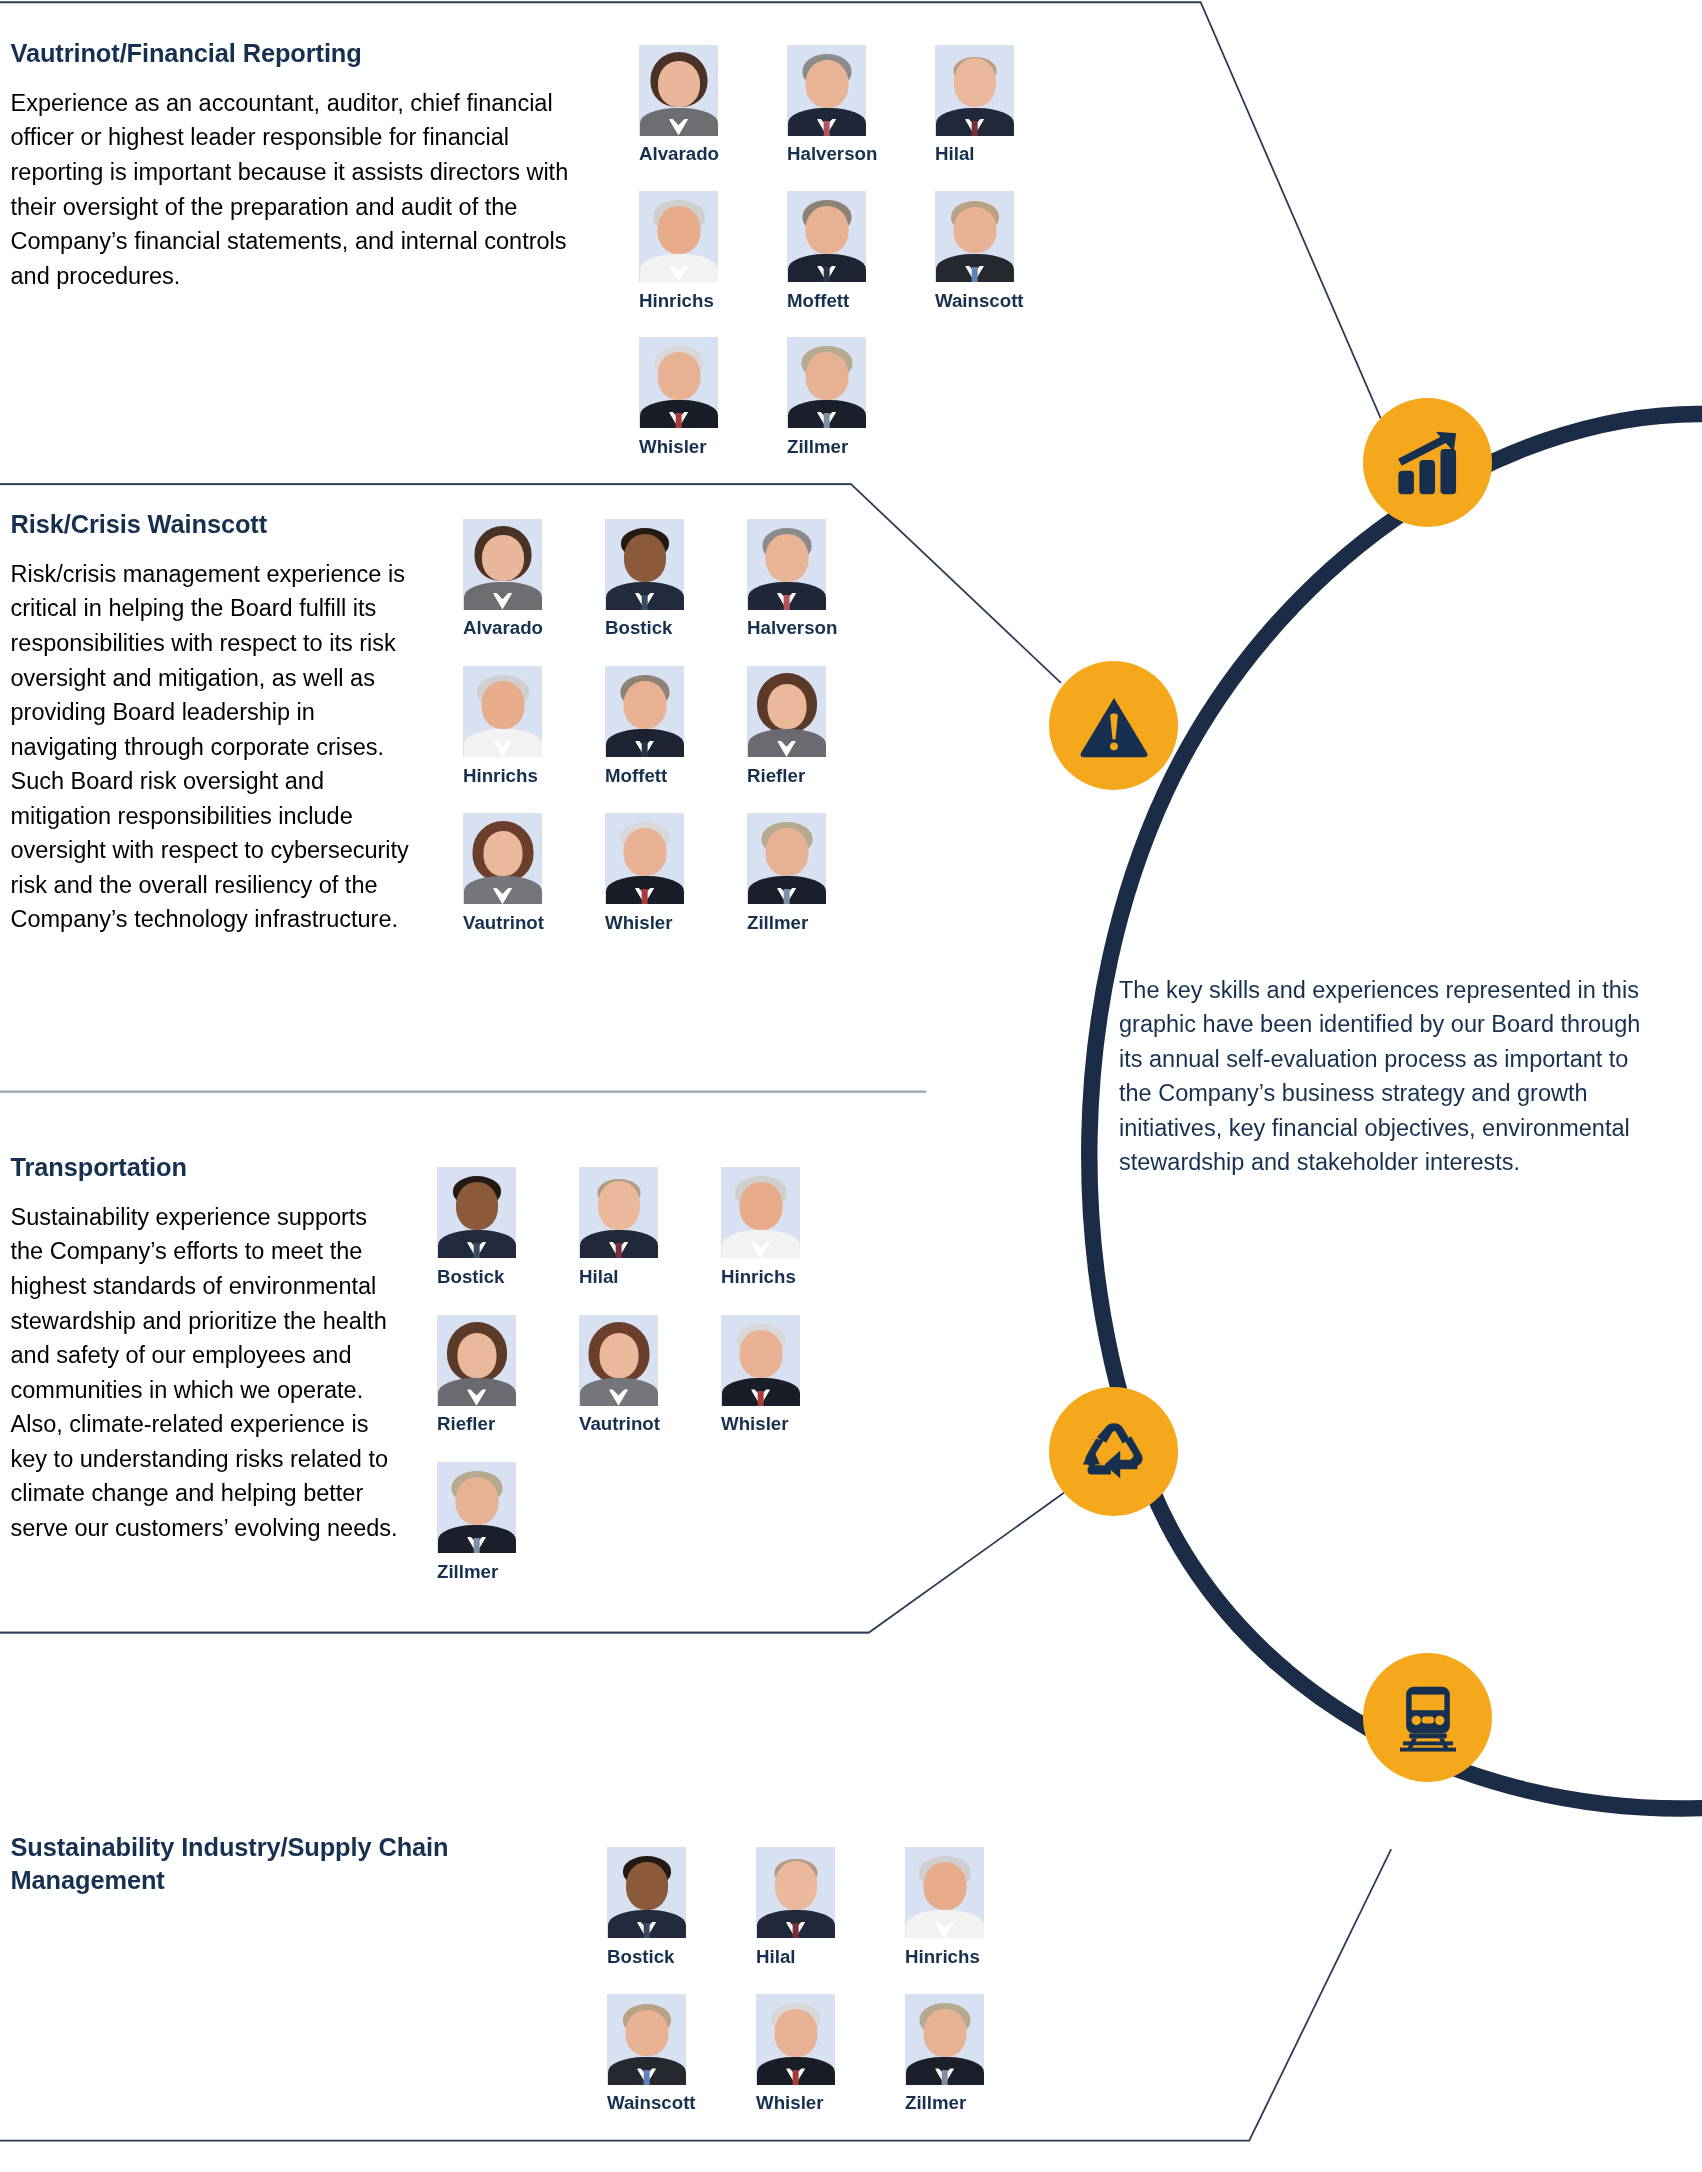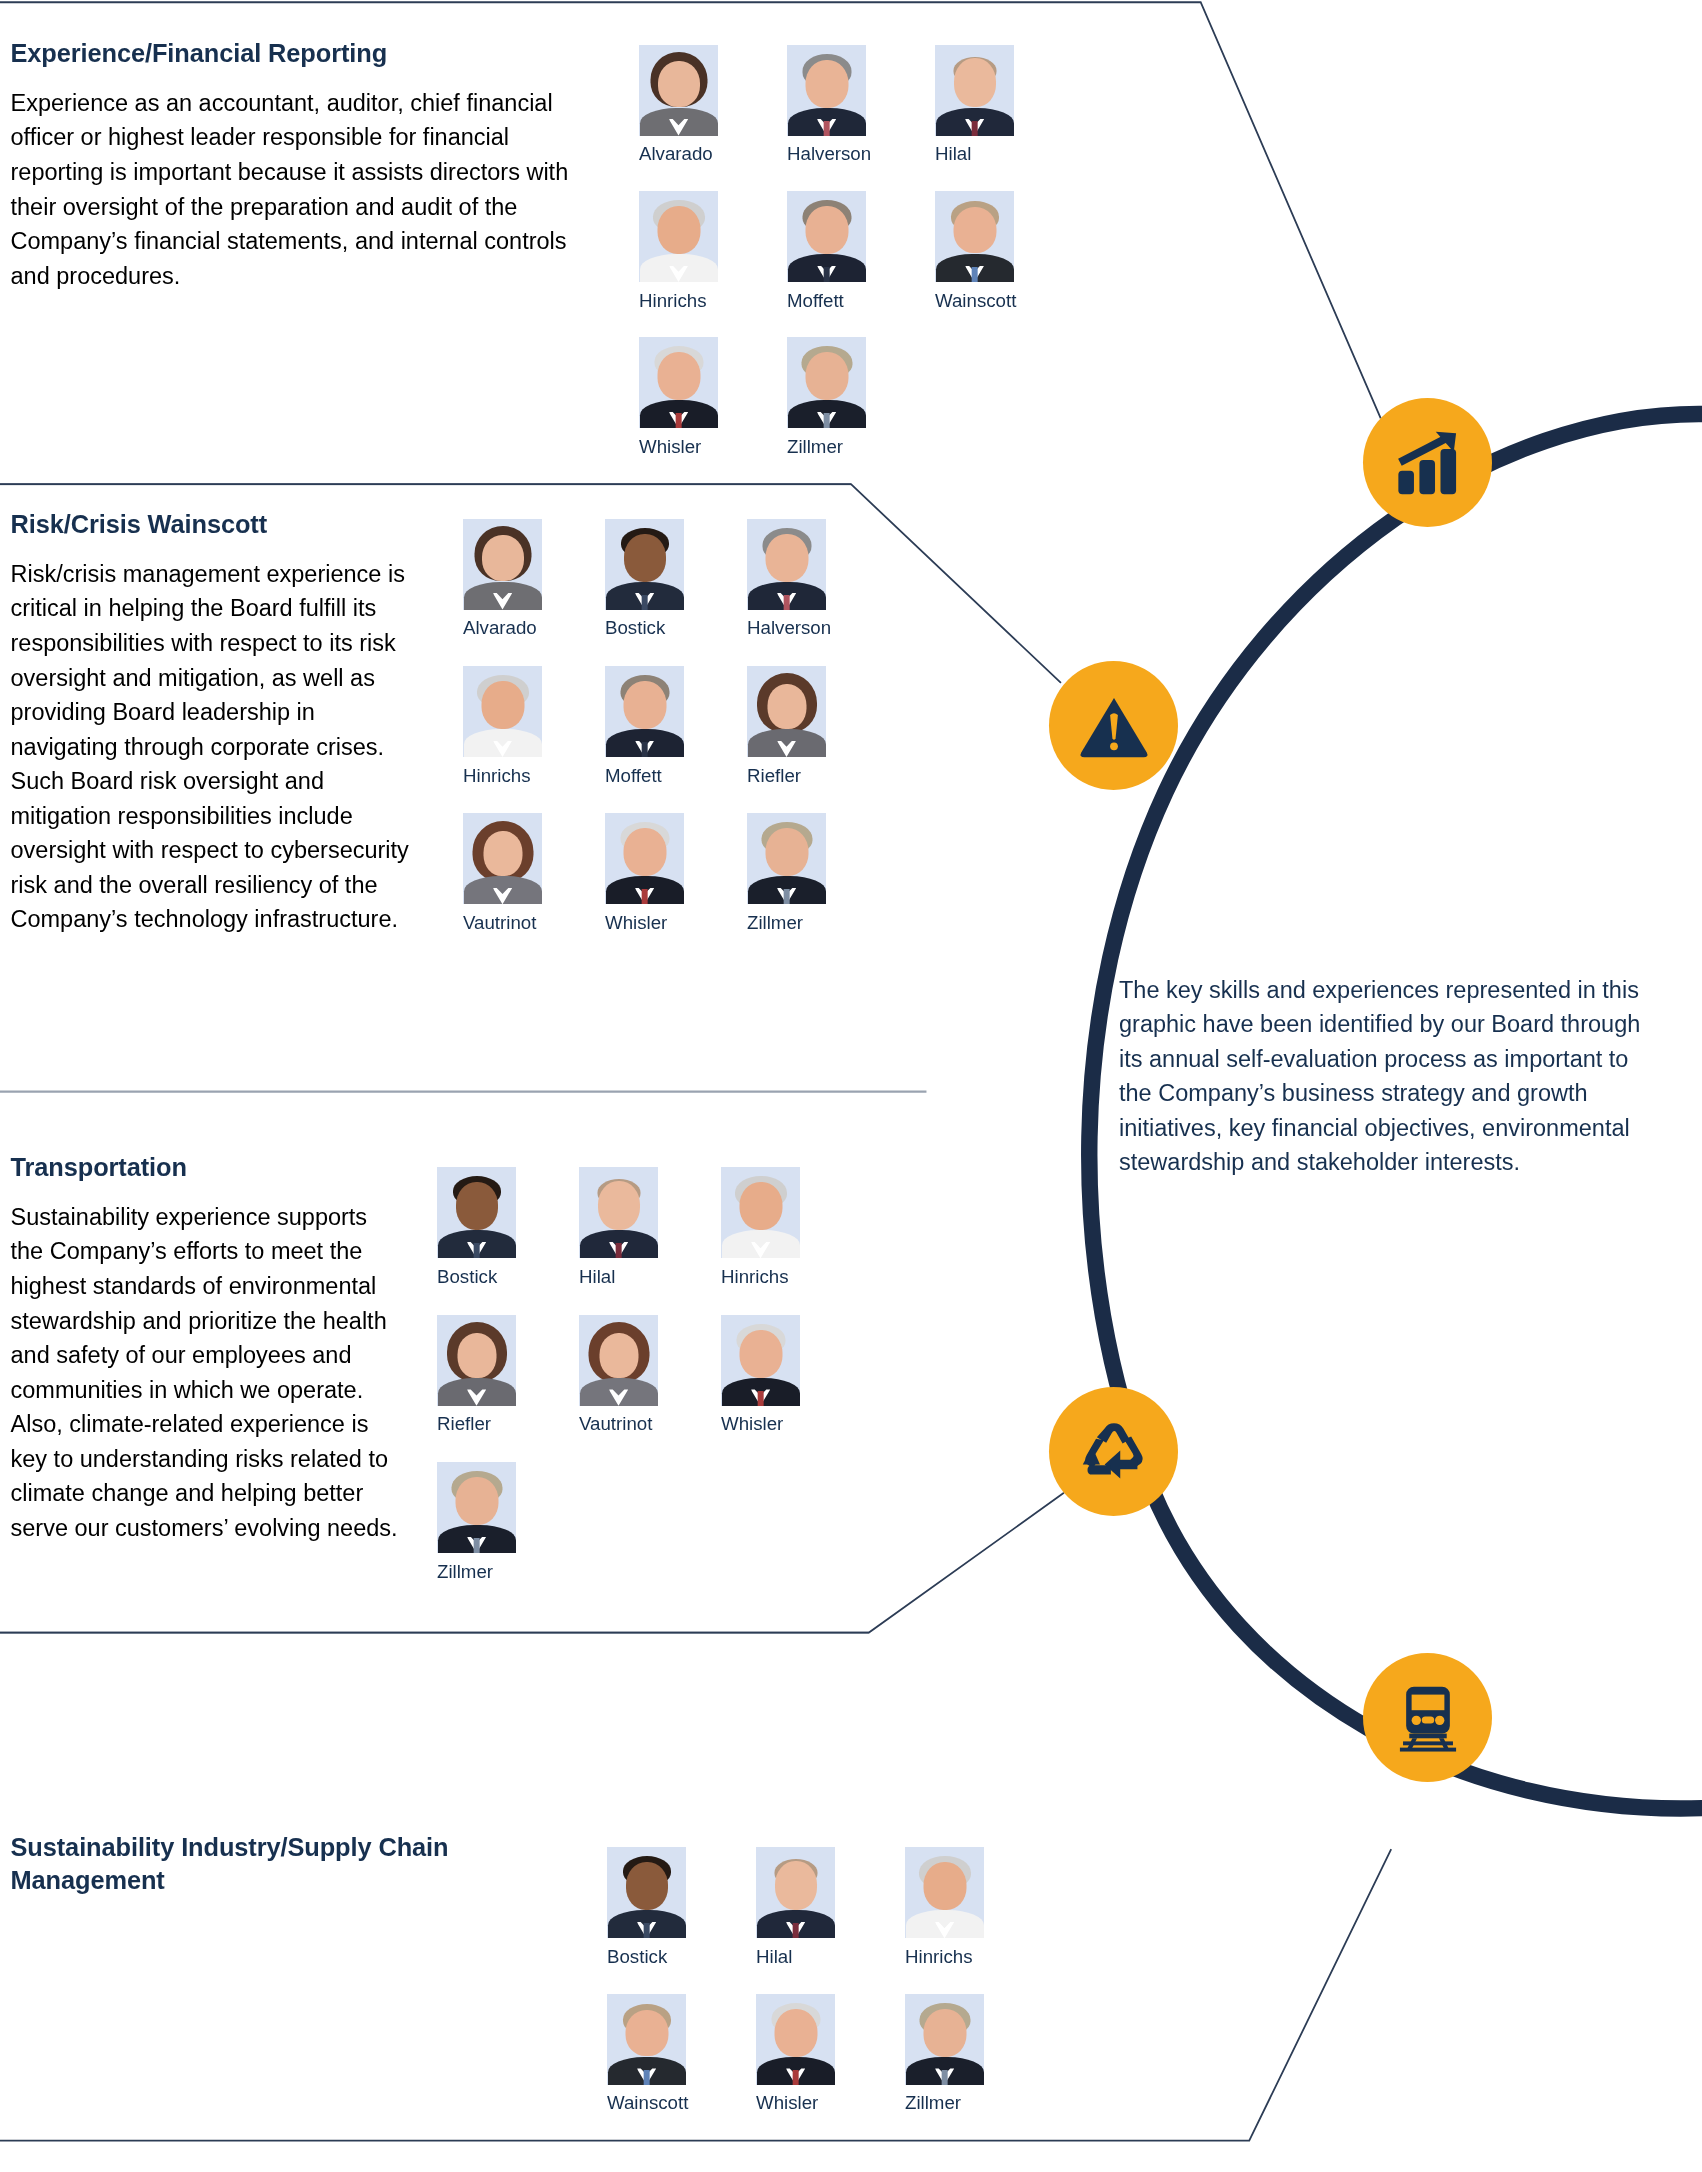--- a/index.html
+++ b/index.html
@@ -55,21 +55,21 @@
   .person { width: 97px; }
   .ph-wrap {
     width: 79px;
     height: 91px;
     background: #d7e1f2;
     overflow: hidden;
     position: relative;
   }
   .ph-name {
     color: #17304f;
-    font-weight: normal;
+    font-weight: bold;
     font-size: 18.7px;
     line-height: 1;
     margin-top: 9.7px;
     white-space: nowrap;
   }
 
   
   .face { position:absolute; left:50%; transform:translateX(-50%); }
   .hair { border-radius: 50% 50% 45% 45%; }
   .head { border-radius: 48% 48% 46% 46%; }
@@ -123,21 +123,21 @@
 
   <path d="M 0 2185 L 1163 2185" fill="none" stroke="#9aa3b0" stroke-width="3"></path>
   <path d="M 0 2185 L 1163 2185 L 1424 1998" fill="none" stroke="#2c3c55" stroke-width="2.4"></path>
 
   <path d="M 0 2865 L 1672 2865 L 1862 2475" fill="none" stroke="#2c3c55" stroke-width="2.4"></path>
 </svg>
 
 <div class="section" style="top:37px; width:994px;">
 
   <div class="sec-text" style="left:0; width:590px;">
-    <h2 class="sec-head">Experience/Financial Reporting</h2>
+    <h2 class="sec-head">Vautrinot/Financial Reporting</h2>
     <p class="sec-body">Experience as an accountant, auditor, chief financial officer or highest leader responsible for financial reporting is important because it assists directors with their oversight of the preparation and audit of the Company’s financial statements, and internal controls and procedures.</p>
   </div>
 
   <div class="people" style="left:639px; top:7.5px; grid-template-columns:repeat(3,148px); row-gap:27px;">
 
     <div class="person">
       <div class="ph-wrap">
         <div class="face hair" style="top:7.5px;width:57px;height:55px;background:#4a3226;"></div>
         <div class="face head" style="top:16.4px;width:42px;height:46px;background:#e8b79a;"></div>
         <div class="face body-sh" style="top:63px;width:78px;height:33px;background:#6e6e72;"></div>

